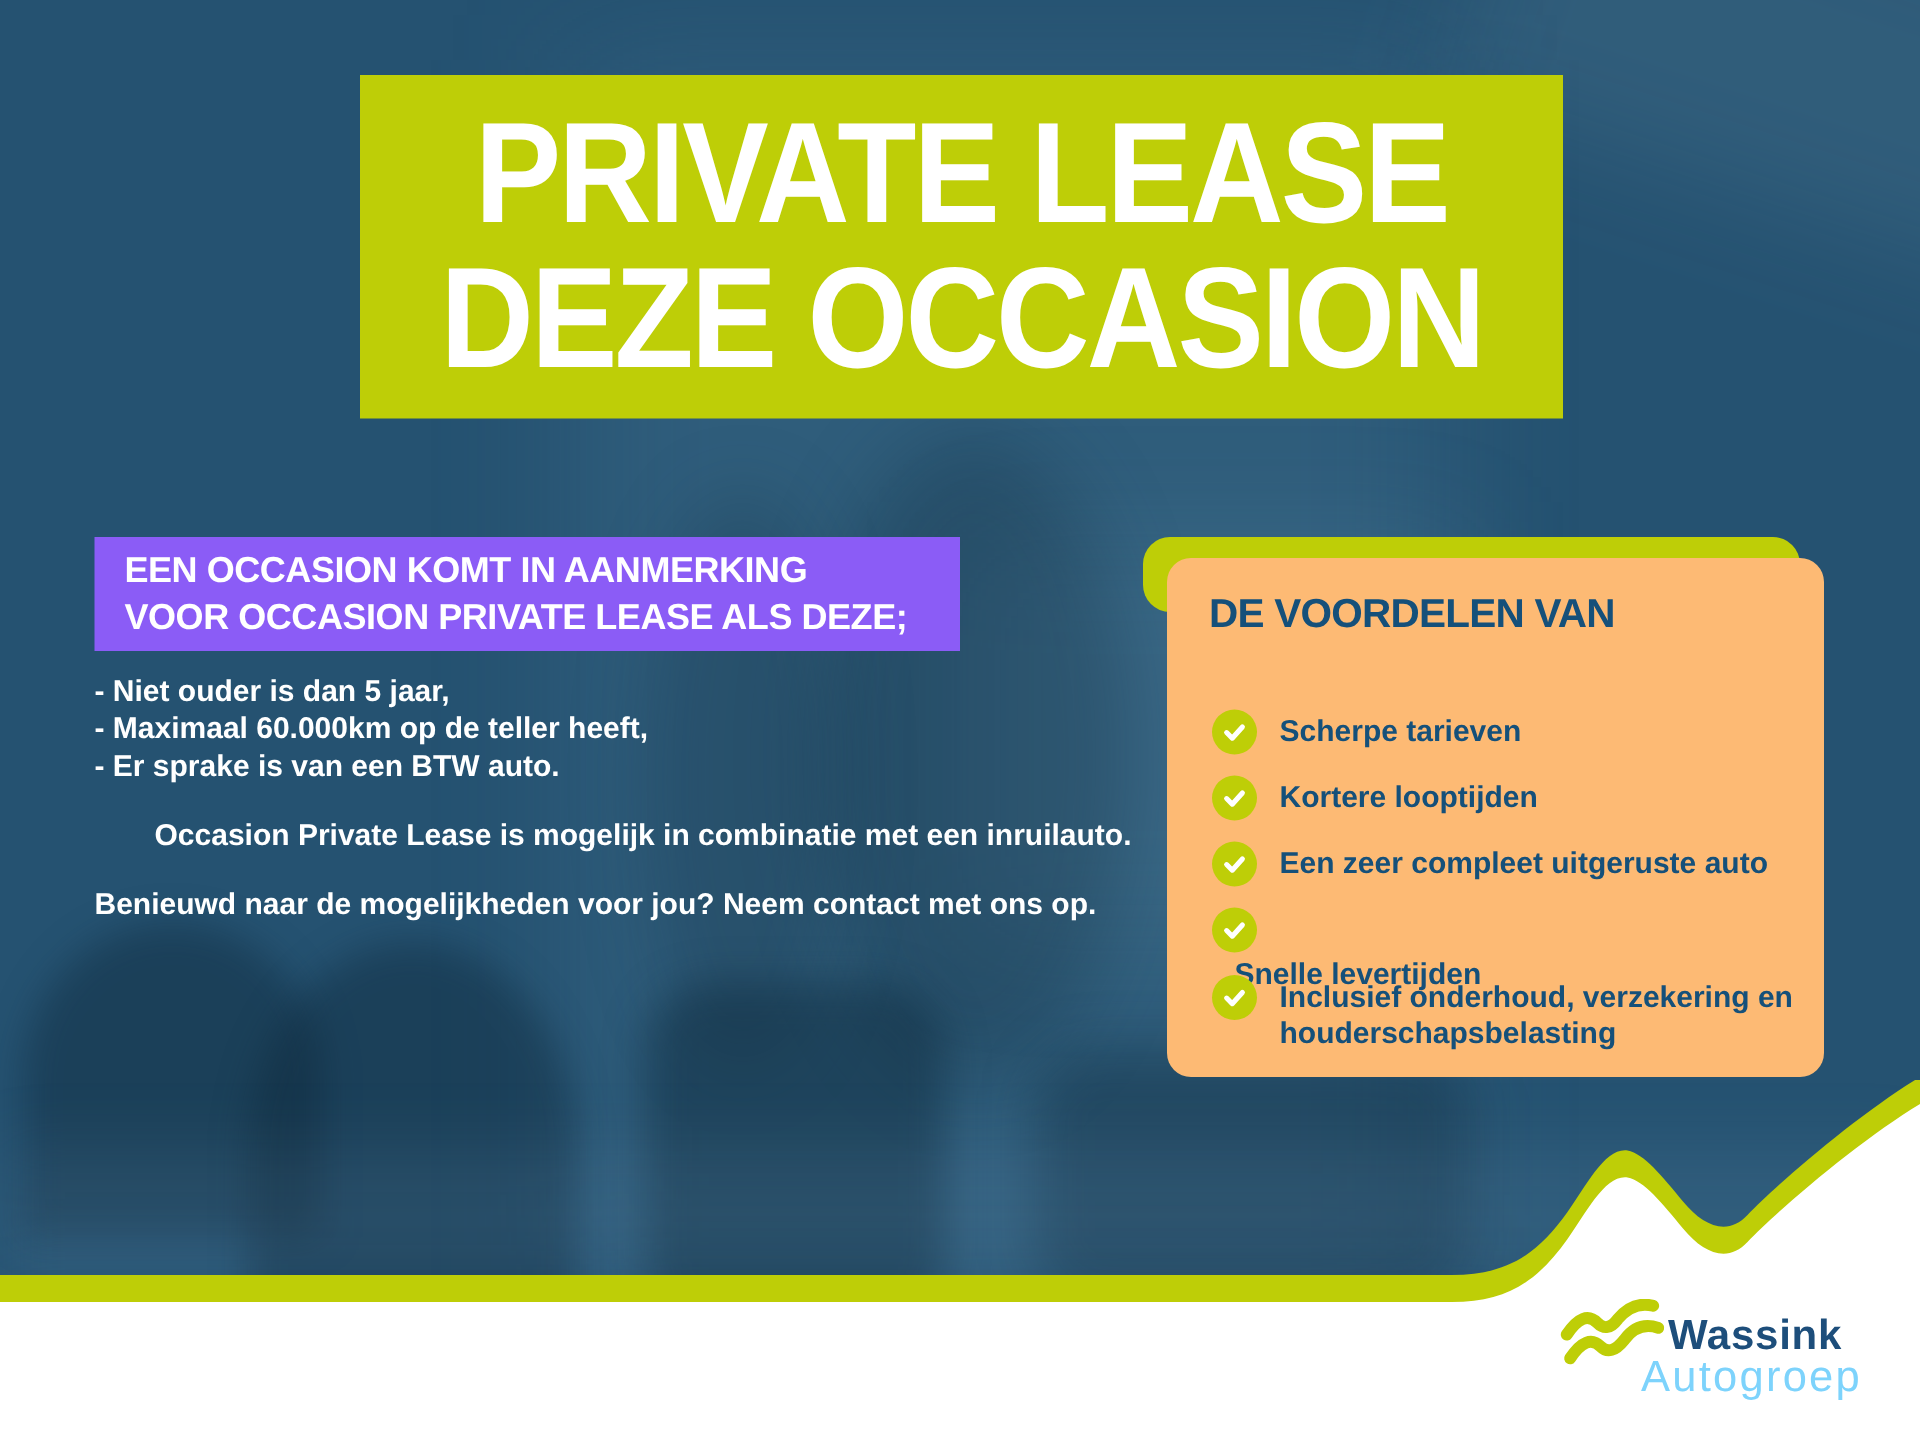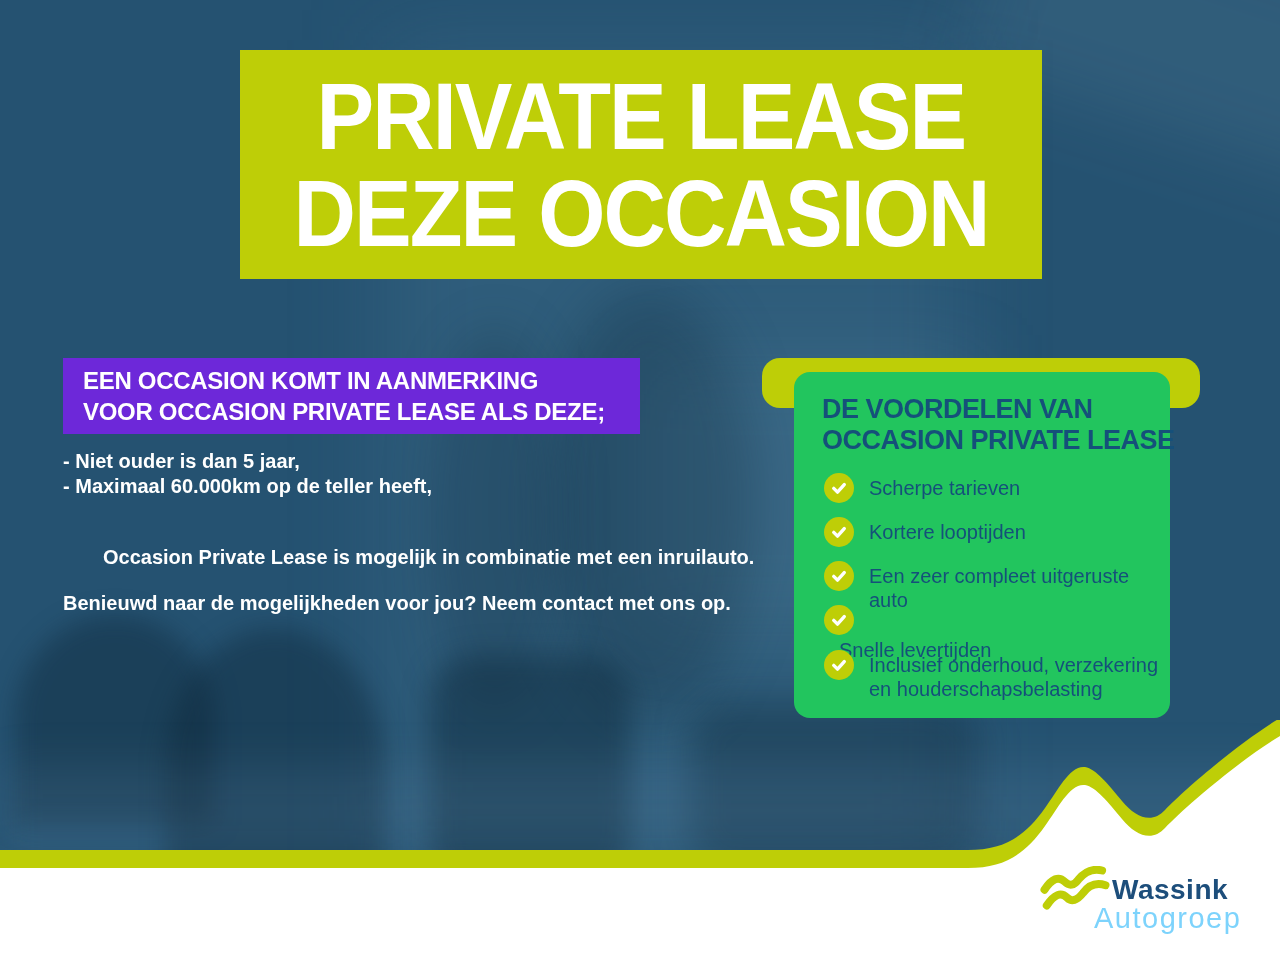--- a/index.html
+++ b/index.html
@@ -26,46 +26,46 @@
     position:absolute;left:240px;top:50px;width:802px;height:229px;
     background:#bece07;display:flex;flex-direction:column;align-items:center;justify-content:center;
   }
   .banner-line{
     color:#ffffff;font-weight:700;font-size:90px;line-height:97px;letter-spacing:-2px;
     transform:scale(.96,1.06);white-space:nowrap;
   }
 
   
   .crit-head{
-    position:absolute;left:63px;top:358px;width:577px;height:76px;background:#6d28d9;
+    position:absolute;left:63px;top:358px;width:577px;height:76px;background:#8b5cf6;
     display:flex;flex-direction:column;justify-content:center;padding-left:20px;box-sizing:border-box;
   }
   .crit-head-line{color:#ffffff;font-weight:700;font-size:24px;line-height:31px;letter-spacing:-0.3px;white-space:nowrap;}
   .crit-list{position:absolute;left:63px;top:449px;}
   .crit-item{color:#ffffff;font-weight:700;font-size:20px;line-height:25px;white-space:nowrap;}
   .crit-note1{position:absolute;left:63px;top:546px;color:#fff;font-weight:700;font-size:20px;white-space:nowrap;margin-left:40px;}
   .crit-note2{position:absolute;left:63px;top:592px;color:#fff;font-weight:700;font-size:20px;white-space:nowrap;text-align:right;}
 
   
   .card-accent{
     position:absolute;left:762px;top:358px;width:438px;height:50px;
     background:#bece07;border-radius:18px;
   }
   .card{
-    position:absolute;left:794px;top:372px;width:376px;height:346px;
-    background:#22c55e;border-radius:16px;
+    position:absolute;left:778px;top:372px;width:438px;height:346px;
+    background:#fdba74;border-radius:16px;
   }
   .card-title{position:absolute;left:28px;top:22px;color:#15507a;font-weight:700;font-size:27px;line-height:31px;letter-spacing:-0.5px;white-space:nowrap;}
   .benefit{position:absolute;left:30px;display:flex;align-items:flex-start;}
   .check-circle{
     width:30px;height:30px;border-radius:50%;background:#bece07;flex:0 0 30px;
     display:flex;align-items:center;justify-content:center;
   }
   .check-circle svg{width:18px;height:18px;display:block;}
-  .benefit-label{color:#15507a;font-weight:400;font-size:20px;line-height:24px;margin-left:15px;margin-top:3px;max-width:345px;}
+  .benefit-label{color:#15507a;font-weight:700;font-size:20px;line-height:24px;margin-left:15px;margin-top:3px;max-width:345px;}
 
   
   .wave{position:absolute;left:0;bottom:0;width:1280px;height:240px;}
 
   
   .logo-mark{position:absolute;left:1038px;top:866px;width:74px;height:52px;}
   .logo-top{position:absolute;left:1112px;top:874px;color:#1d4e7b;font-weight:700;font-size:28px;letter-spacing:.5px;}
   .logo-bottom{position:absolute;left:1094px;top:902px;color:#7dd3fc;font-weight:400;font-size:29px;letter-spacing:1.5px;}
 </style>
 </head>
@@ -92,29 +92,29 @@
   </div>
 
   <div class="crit-head">
     <div class="crit-head-line">EEN OCCASION KOMT IN AANMERKING</div>
     <div class="crit-head-line">VOOR OCCASION PRIVATE LEASE ALS DEZE;</div>
   </div>
 
   <div class="crit-list">
     <div class="crit-item">- Niet ouder is dan 5 jaar,</div>
     <div class="crit-item">- Maximaal 60.000km op de teller heeft,</div>
+    <div class="crit-item">- Er sprake is van een BTW auto.</div>
   </div>
   <div class="crit-note1">Occasion Private Lease is mogelijk in combinatie met een inruilauto.</div>
   <div class="crit-note2">Benieuwd naar de mogelijkheden voor jou? Neem contact met ons op.</div>
 
   <div class="card-accent"></div>
   <div class="card">
     <div class="card-title">
       <div>DE VOORDELEN VAN</div>
-      <div>OCCASION PRIVATE LEASE</div>
     </div>
 
     <div class="benefit" style="top:101px;">
       <span class="check-circle">
         <svg viewBox="0 0 24 24">
             <path d="M5 12.5 L10 17.5 L19 7.5" fill="none" stroke="#ffffff" stroke-width="4.5" stroke-linecap="round" stroke-linejoin="round"></path>
           </svg>
       </span>
       <span class="benefit-label">Scherpe tarieven</span>
     </div>

